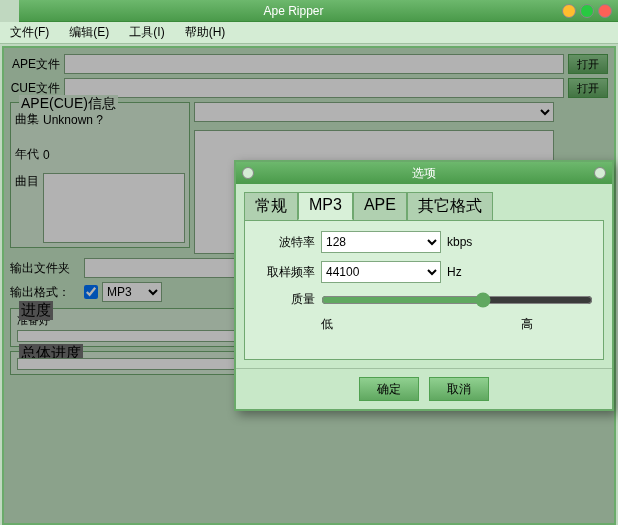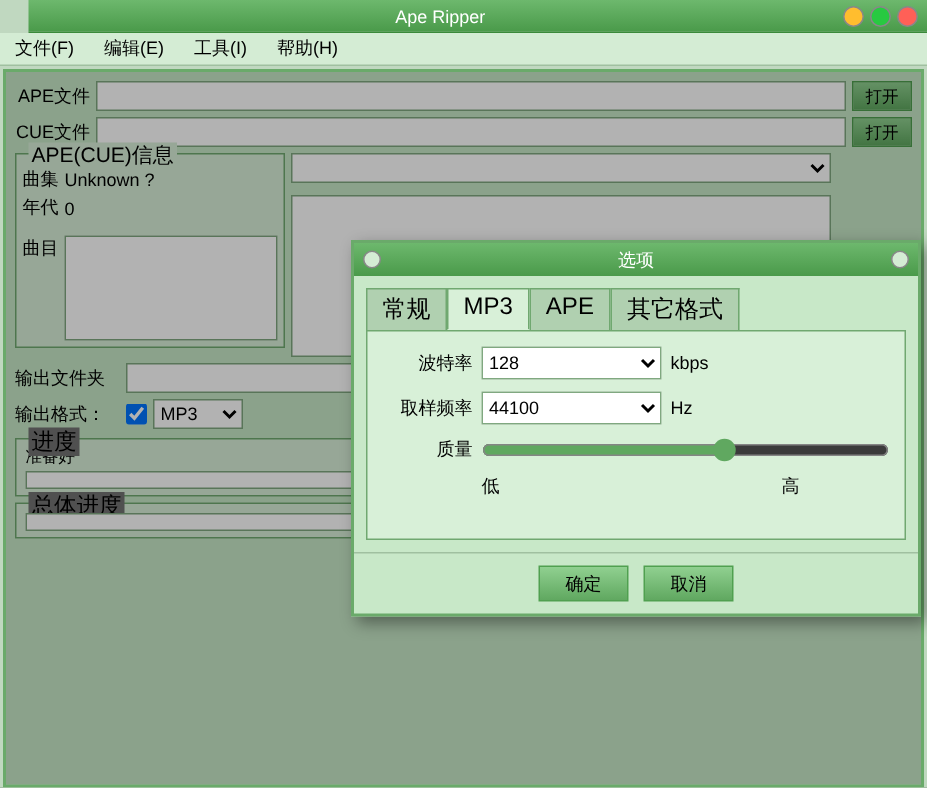--- a/index.html
+++ b/index.html
@@ -288,21 +288,21 @@
 
   <div class="file-row">
     <span class="file-label">CUE文件</span>
     <input class="file-input" type="text" value="" style="">
     <button class="file-btn">打开</button>
   </div>
 
   <div style="display:flex; gap:4px; margin-bottom:4px;">
     <div class="group-box" style="width:180px; padding-top:8px;">
       <span class="group-title">APE(CUE)信息</span>
-      <div style="display:flex; align-items:center; gap:4px; margin-bottom:2px;">
+      <div style="display:flex; align-items:center; gap:4px; margin-bottom:18px;">
         <span class="info-label">曲集</span>
         <span class="info-value">Unknown ?</span>
       </div>
       <div style="display:flex; align-items:center; gap:4px; margin-bottom:10px;">
         <span class="info-label">年代</span>
         <span class="info-value">0</span>
       </div>
       <div style="display:flex; align-items:flex-start; gap:4px;">
         <span class="info-label">曲目</span>
         <div class="track-list" style="flex:1; height:70px;"></div>

